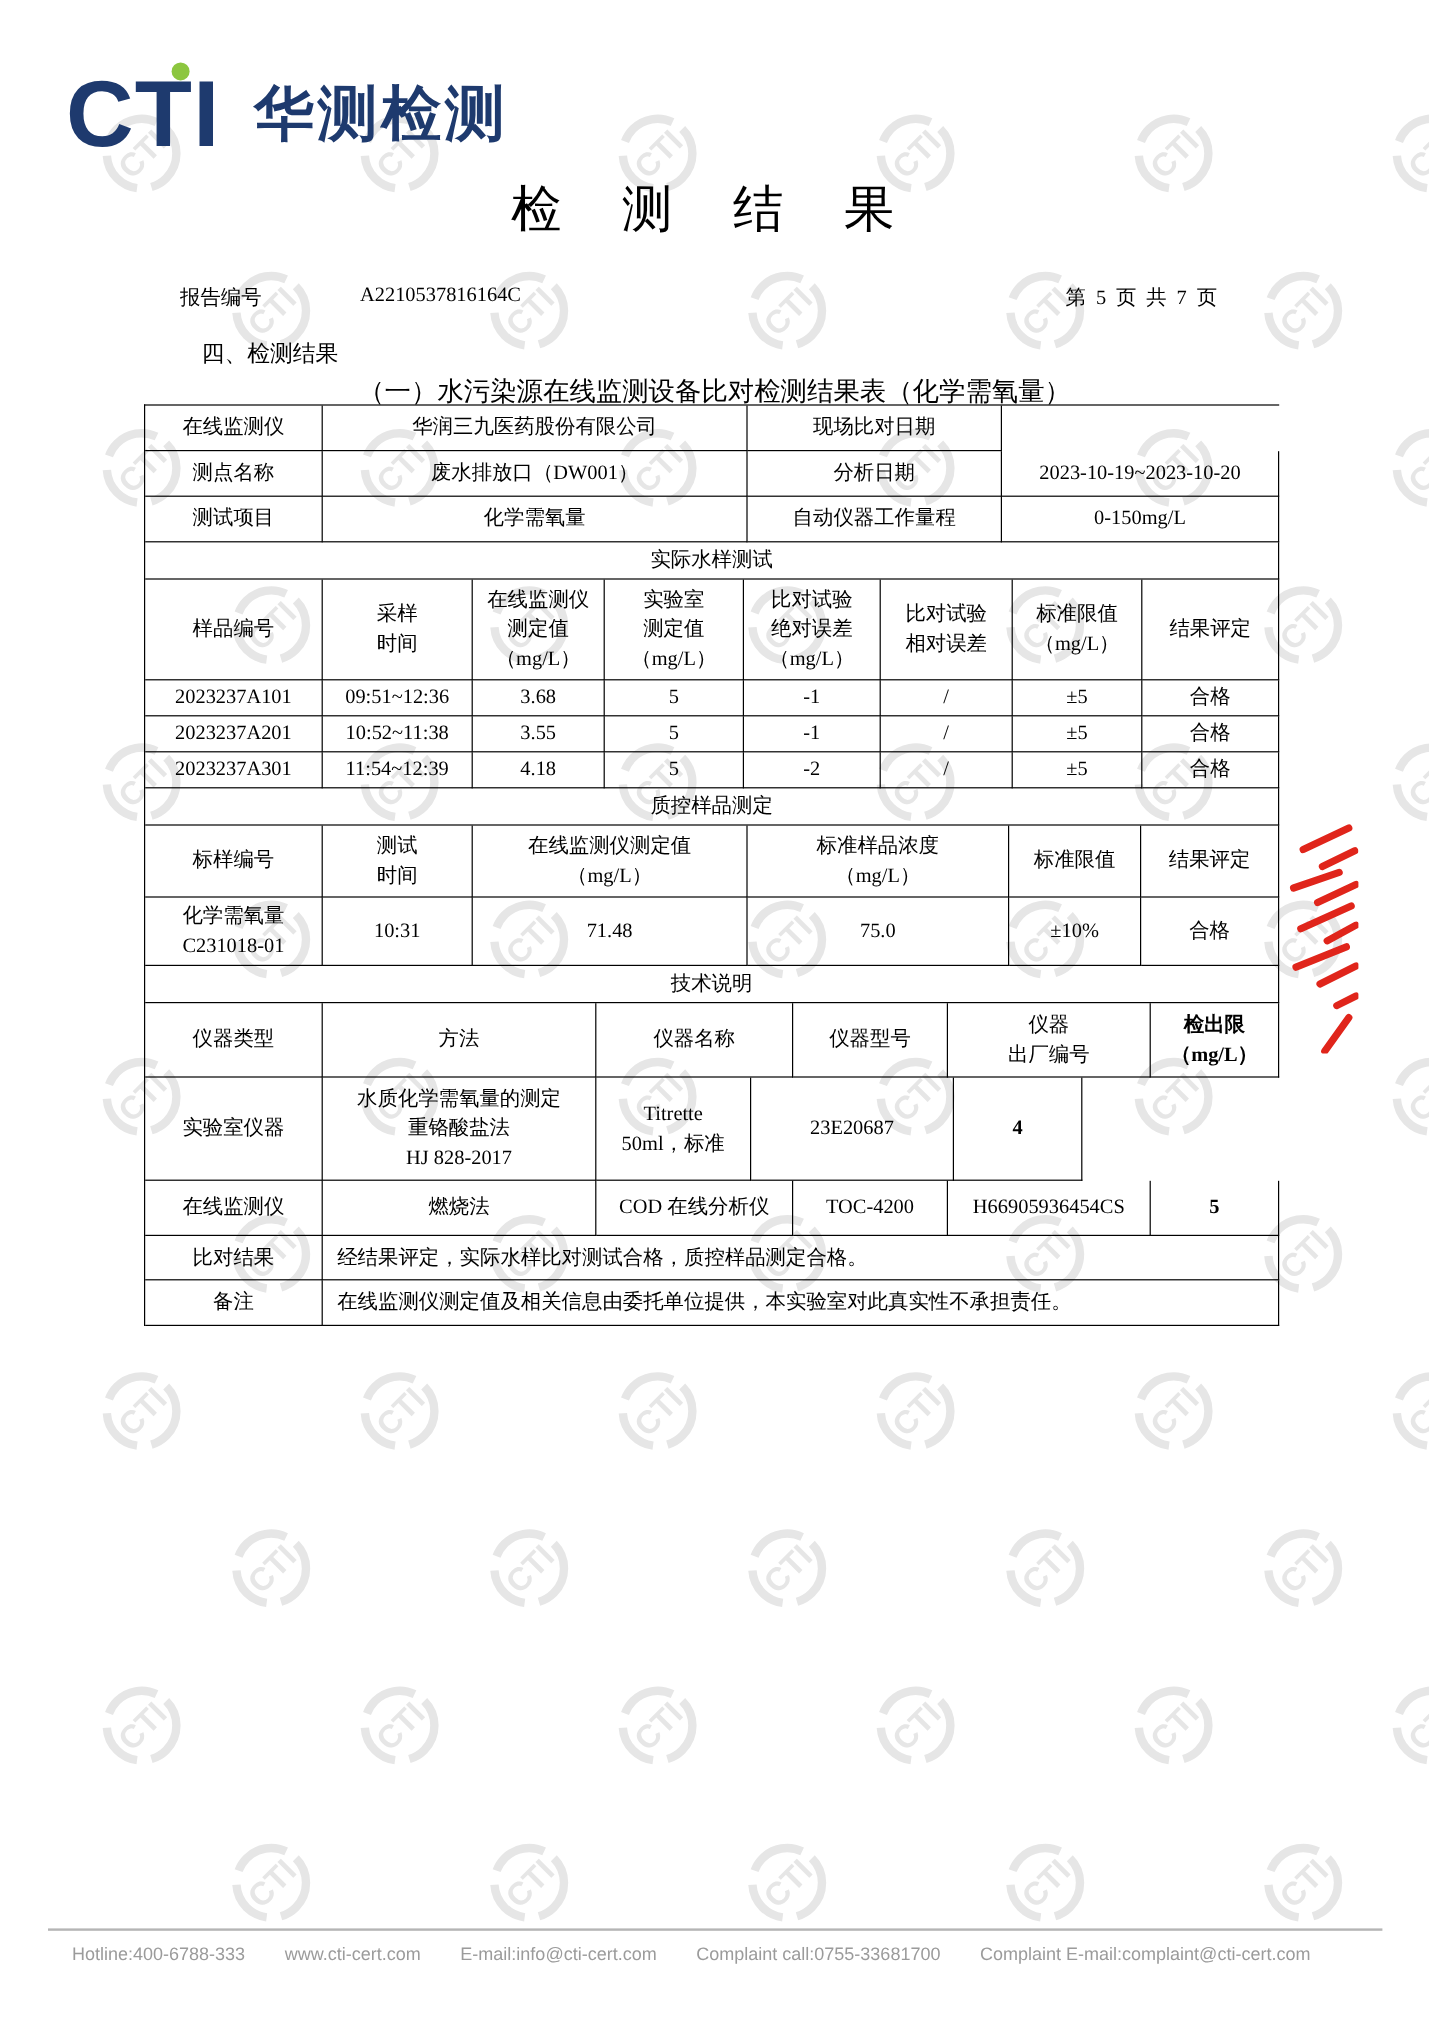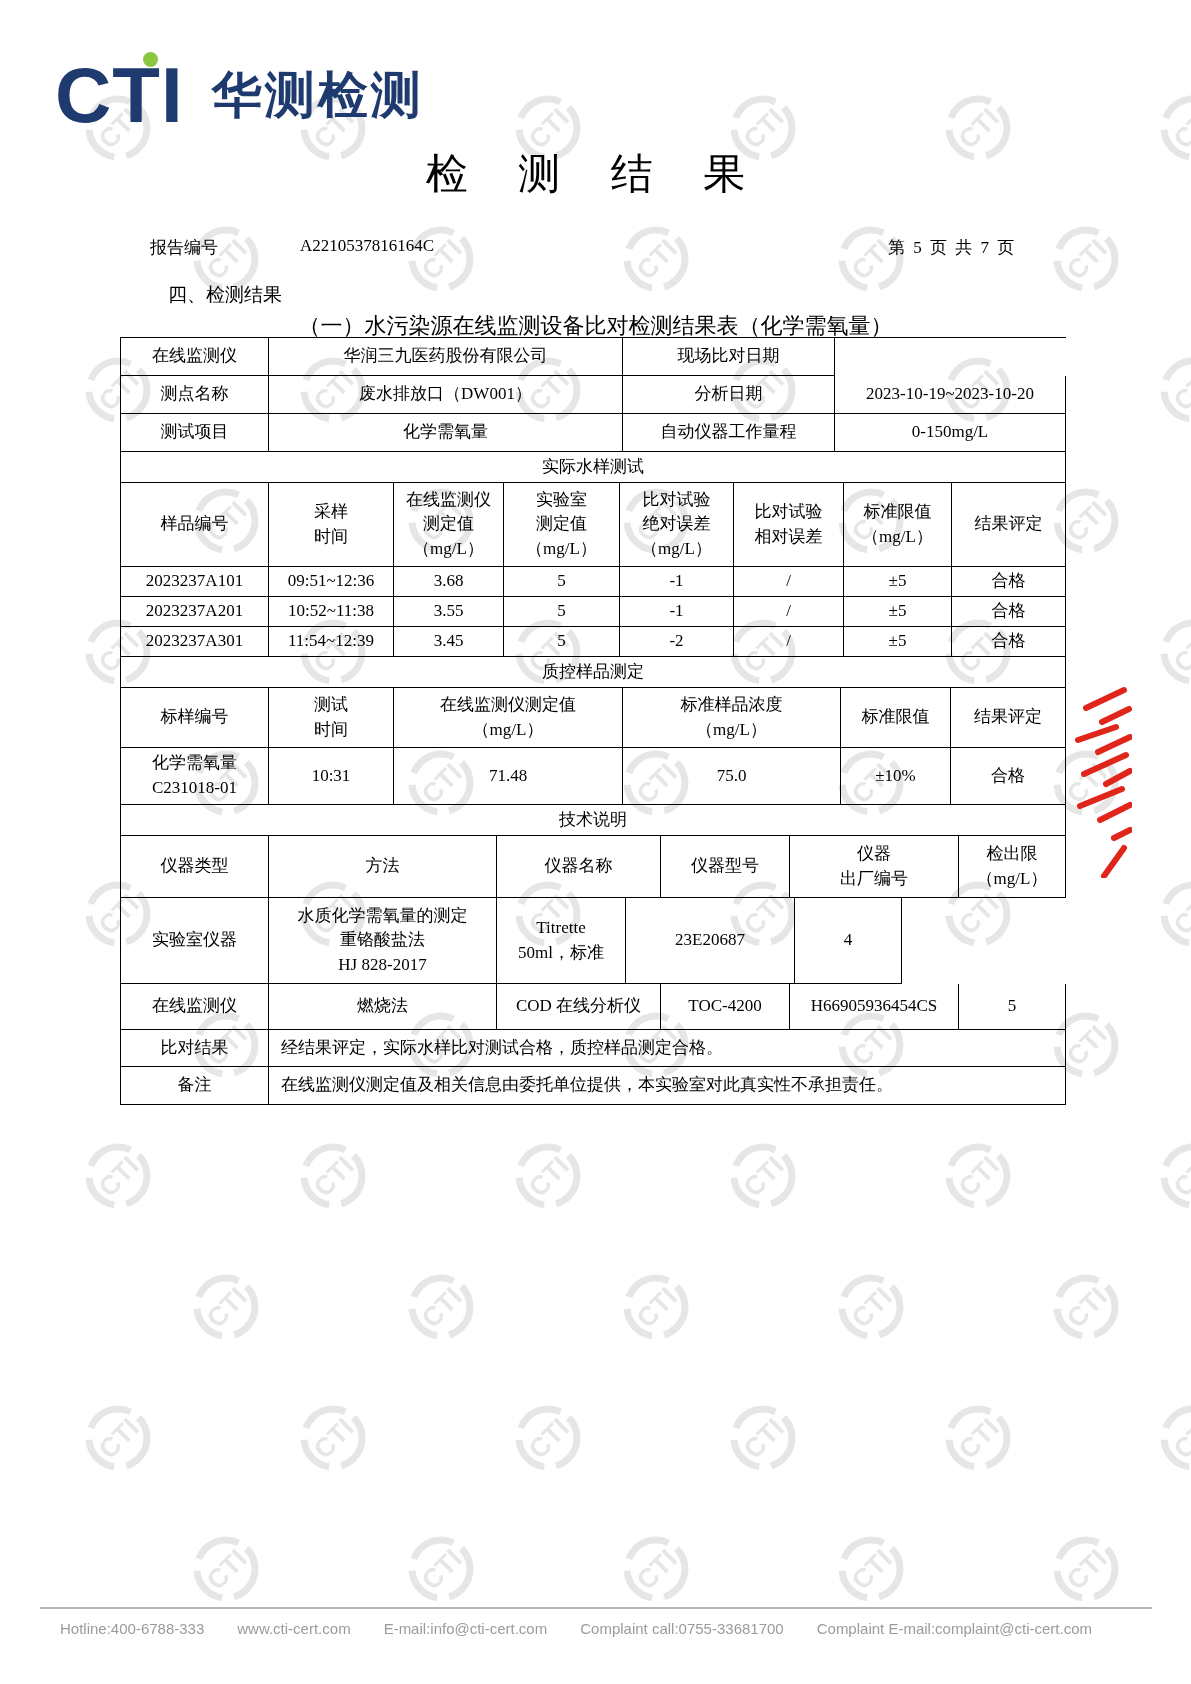--- a/index.html
+++ b/index.html
@@ -47,21 +47,21 @@
   
   .ca1{width:148px;} .ca2{width:354px;} .ca3{width:212px;} .ca4{width:231px;}
   
   .cb1{width:148px;} .cb2{width:125px;} .cb3{width:110px;} .cb4{width:116px;}
   .cb5{width:114px;} .cb6{width:110px;} .cb7{width:108px;} .cb8{width:114px;}
   
   .cc1{width:148px;} .cc2{width:125px;} .cc3{width:229px;} .cc4{width:218px;}
   .cc5{width:110px;} .cc6{width:115px;}
   
   .cd1{width:148px;} .cd2{width:228px;} .cd3{width:164px;} .cd4{width:129px;}
-  .cd5{width:169px;} .cd6{width:107px;}
+  .cd5{width:169px;} .cd6{width:107px;font-weight:bold;}
   
   .ce1{width:148px;} .ce2{width:797px;}
   
   .stamp{position:absolute;left:1072px;top:686px;z-index:3;}
   
   .footer-line{position:absolute;left:40px;top:1607px;width:1112px;border-top:2px solid #b5b5b5;z-index:1;}
   .footer{position:absolute;left:60px;top:1620px;width:1100px;display:flex;gap:33px;z-index:1;
           font-family:"Liberation Sans","DejaVu Sans",sans-serif;font-size:15px;color:#9b9b9b;}
 </style>
 </head>
@@ -545,21 +545,21 @@
       <div class="tcell cb3">3.55</div>
       <div class="tcell cb4">5</div>
       <div class="tcell cb5">-1</div>
       <div class="tcell cb6">/</div>
       <div class="tcell cb7">±5</div>
       <div class="tcell cb8">合格</div>
     </div>
     <div class="trow r-wdata">
       <div class="tcell cb1">2023237A301</div>
       <div class="tcell cb2">11:54~12:39</div>
-      <div class="tcell cb3">3.45</div>
+      <div class="tcell cb3">4.18</div>
       <div class="tcell cb4">5</div>
       <div class="tcell cb5">-2</div>
       <div class="tcell cb6">/</div>
       <div class="tcell cb7">±5</div>
       <div class="tcell cb8">合格</div>
     </div>
 
     <div class="trow r-banner">
       <div class="tcell banner">质控样品测定</div>
     </div>

